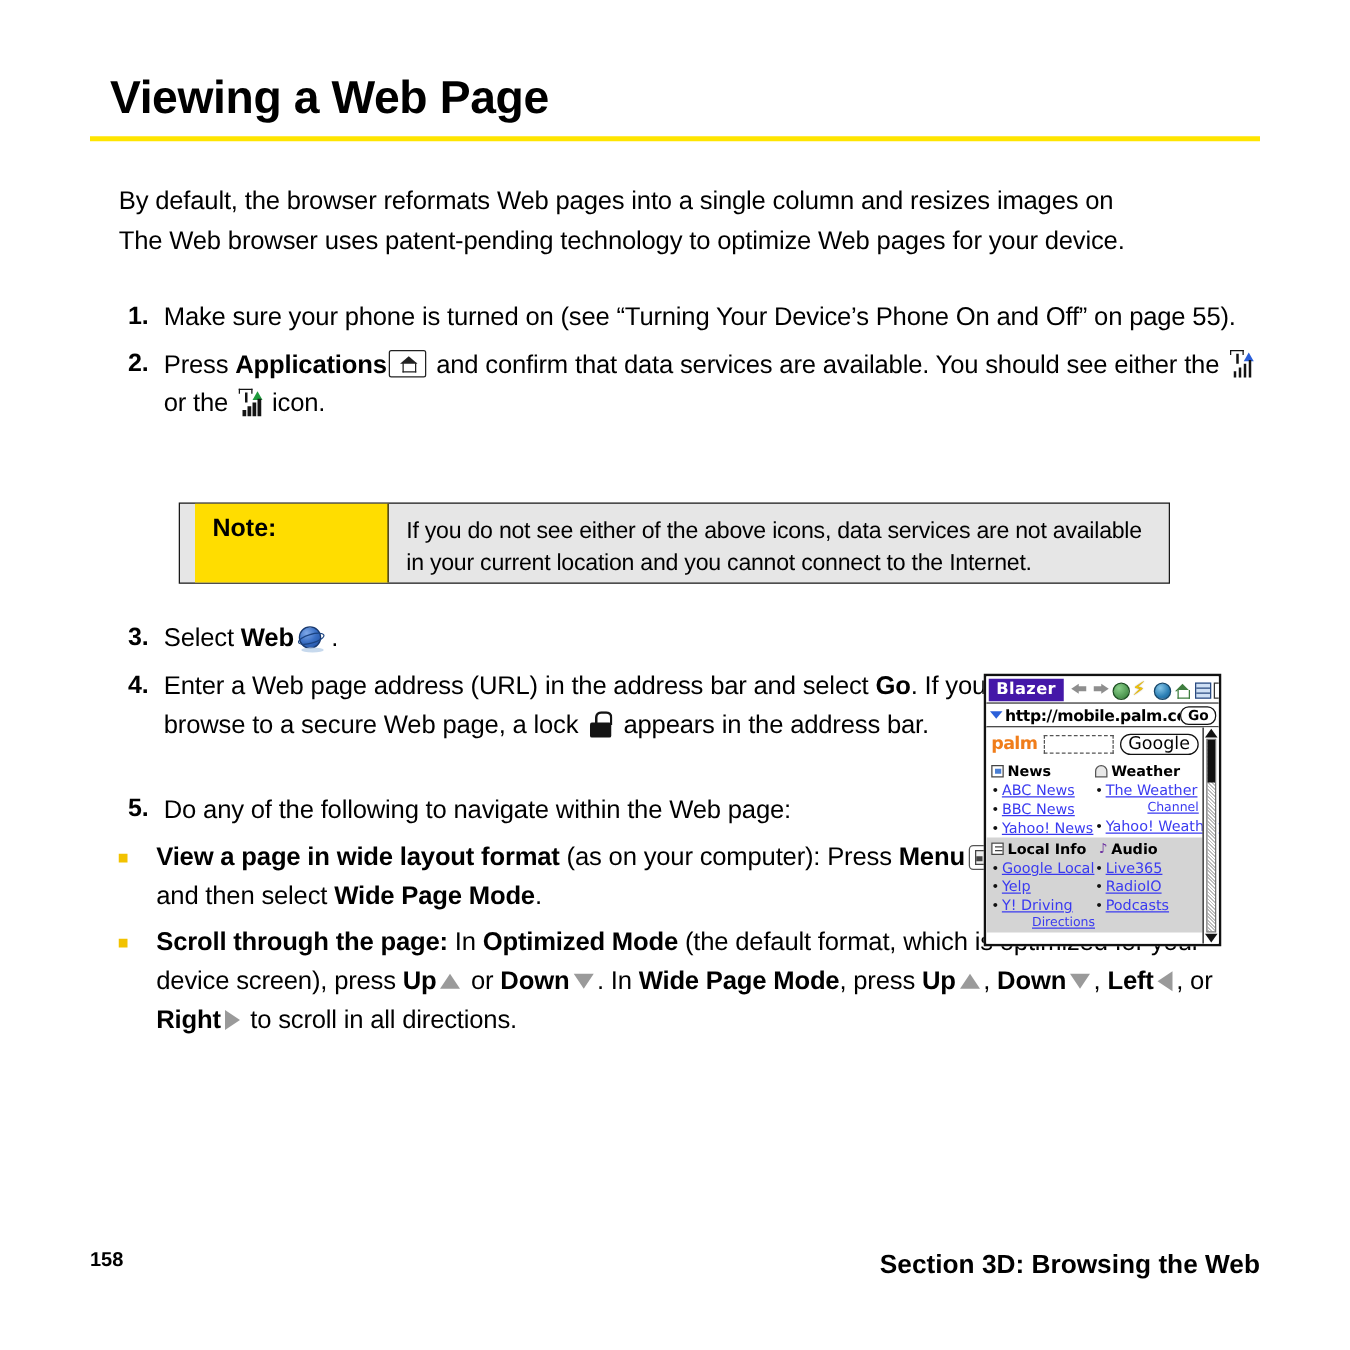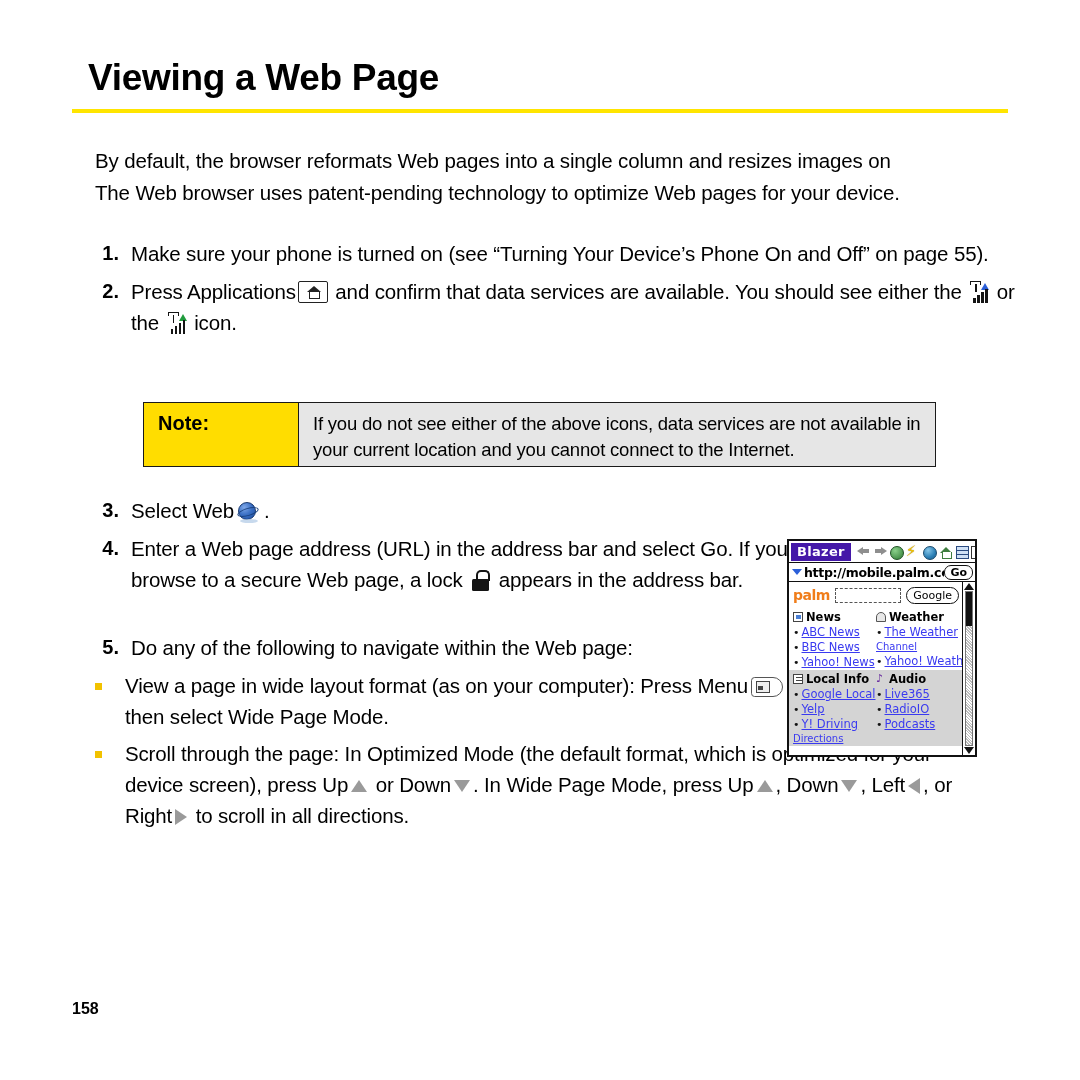--- a/index.html
+++ b/index.html
@@ -27,26 +27,26 @@
   }
   .intro p { margin: 0; }
 
   .steps { position: absolute; left: 95px; top: 238px; width: 925px; }
   .step { display: flex; margin-bottom: 7px; }
   .step-num {
     width: 36px; flex: 0 0 36px; text-align: right; padding-right: 12px;
     font-size: 20px; font-weight: bold; line-height: 31px;
   }
   .step-body { flex: 1; font-size: 20.5px; line-height: 31px; letter-spacing: -0.15px; }
-  b, strong { font-weight: normal; text-align: right; }
+  b, strong { font-weight: bold; text-align: right; }
 
   
   .note-box {
     position: absolute; left: 143px; top: 402px; width: 793px; height: 65px;
-    border: 1.5px solid #1a1a1a; display: flex; background: #e6e6e6;
+    border: 1.5px solid #1a1a1a; display: flex; background: #e6e6e6; padding-left: 12px;
   }
   .note-label {
     width: 155px; flex: 0 0 155px; background: #FFDD00;
     border-right: 1.5px solid #1a1a1a;
     font-size: 20px; font-weight: bold; padding: 9px 0 0 14px;
   }
   .note-text {
     flex: 1; padding: 8px 12px 0 14px;
     font-size: 18.5px; line-height: 26px; letter-spacing: -0.2px;
   }
@@ -173,35 +173,35 @@
     height: 19px; display: flex; align-items: center; border-bottom: 1.5px solid #111;
     padding: 0 2px; background: #fff;
   }
   .url-caret { width: 0; height: 0; border-left: 5px solid transparent; border-right: 5px solid transparent; border-top: 6px solid #2b5fd9; margin: 0 2px 0 1px; }
   .url-text { flex: 1; font-size: 12.5px; font-weight: bold; letter-spacing: -0.3px; white-space: nowrap; overflow: hidden; }
   .btn-go {
     font-size: 11px; font-weight: bold; border: 1.4px solid #111; border-radius: 7px;
     padding: 0px 5px; background: #fff; line-height: 13px;
   }
 
-  .shot-content { position: relative; height: 173px; background: #fff; }
+  .shot-content { position: relative; height: 173px; background: #fff; text-align: right; }
   .scrollbar {
     position: absolute; right: 0; top: 0; width: 13px; height: 173px;
     border-left: 1.5px solid #111; background: #fff; display: flex; flex-direction: column; align-items: center;
   }
   .sb-arrow { width: 0; height: 0; margin: 1px 0; }
   .sb-up { border-left: 5px solid transparent; border-right: 5px solid transparent; border-bottom: 7px solid #111; }
   .sb-dn { border-left: 5px solid transparent; border-right: 5px solid transparent; border-top: 7px solid #111; }
   .sb-track { flex: 1; width: 8px; background: repeating-linear-gradient(45deg,#bdbdbd 0 1px,#ffffff 1px 2px); border: 1px solid #777; position: relative; }
   .sb-thumb { position: absolute; left: 0; top: 0; width: 100%; height: 34px; background: #111; }
 
   .search-row { display: flex; align-items: center; padding: 3px 16px 3px 4px; height: 26px; }
   .palm-logo { font-size: 14px; font-weight: bold; color: #f07d1a; letter-spacing: -0.5px; }
   .search-field { flex: 1; height: 15px; margin: 0 5px; border: 1.3px dashed #555; background: #fff; }
-  .btn-google { font-size: 11px; border: 1.4px solid #111; border-radius: 9px; padding: 1px 6px; background: #fff; line-height: 13px; }
+  .btn-google { font-size: 14px; border: 1.4px solid #111; border-radius: 9px; padding: 1px 6px; background: #fff; line-height: 13px; }
 
   .links-panel { padding: 2px 16px 0 4px; }
   .links-panel.shaded { background: #d4d4d4; }
   .links-cols { display: flex; }
   .links-col { width: 50%; }
   .cat-head { display: flex; align-items: center; gap: 3px; font-size: 11.5px; font-weight: bold; margin-bottom: 1px; }
   .cat-ico { width: 10px; height: 10px; display: inline-block; position: relative; }
   .ci-news { background: #fff; border: 1.2px solid #444; }
   .ci-news::after { content:""; position:absolute; left:1.5px; top:1.5px; width:5px; height:4px; background:#4a7fd4; }
   .ci-weather { background: #e8e8e8; border-radius: 50% 50% 0 0; border: 1.2px solid #555; }
@@ -424,15 +424,16 @@
               </div>
           </div>
         </div>
       </div>
 
     </div>
   </div>
 
   <div class="footer">
     <div class="pg-num">158</div>
+    <div class="sect">Section 3D: Browsing the Web</div>
   </div>
 
 </div>
 
 </body></html>

